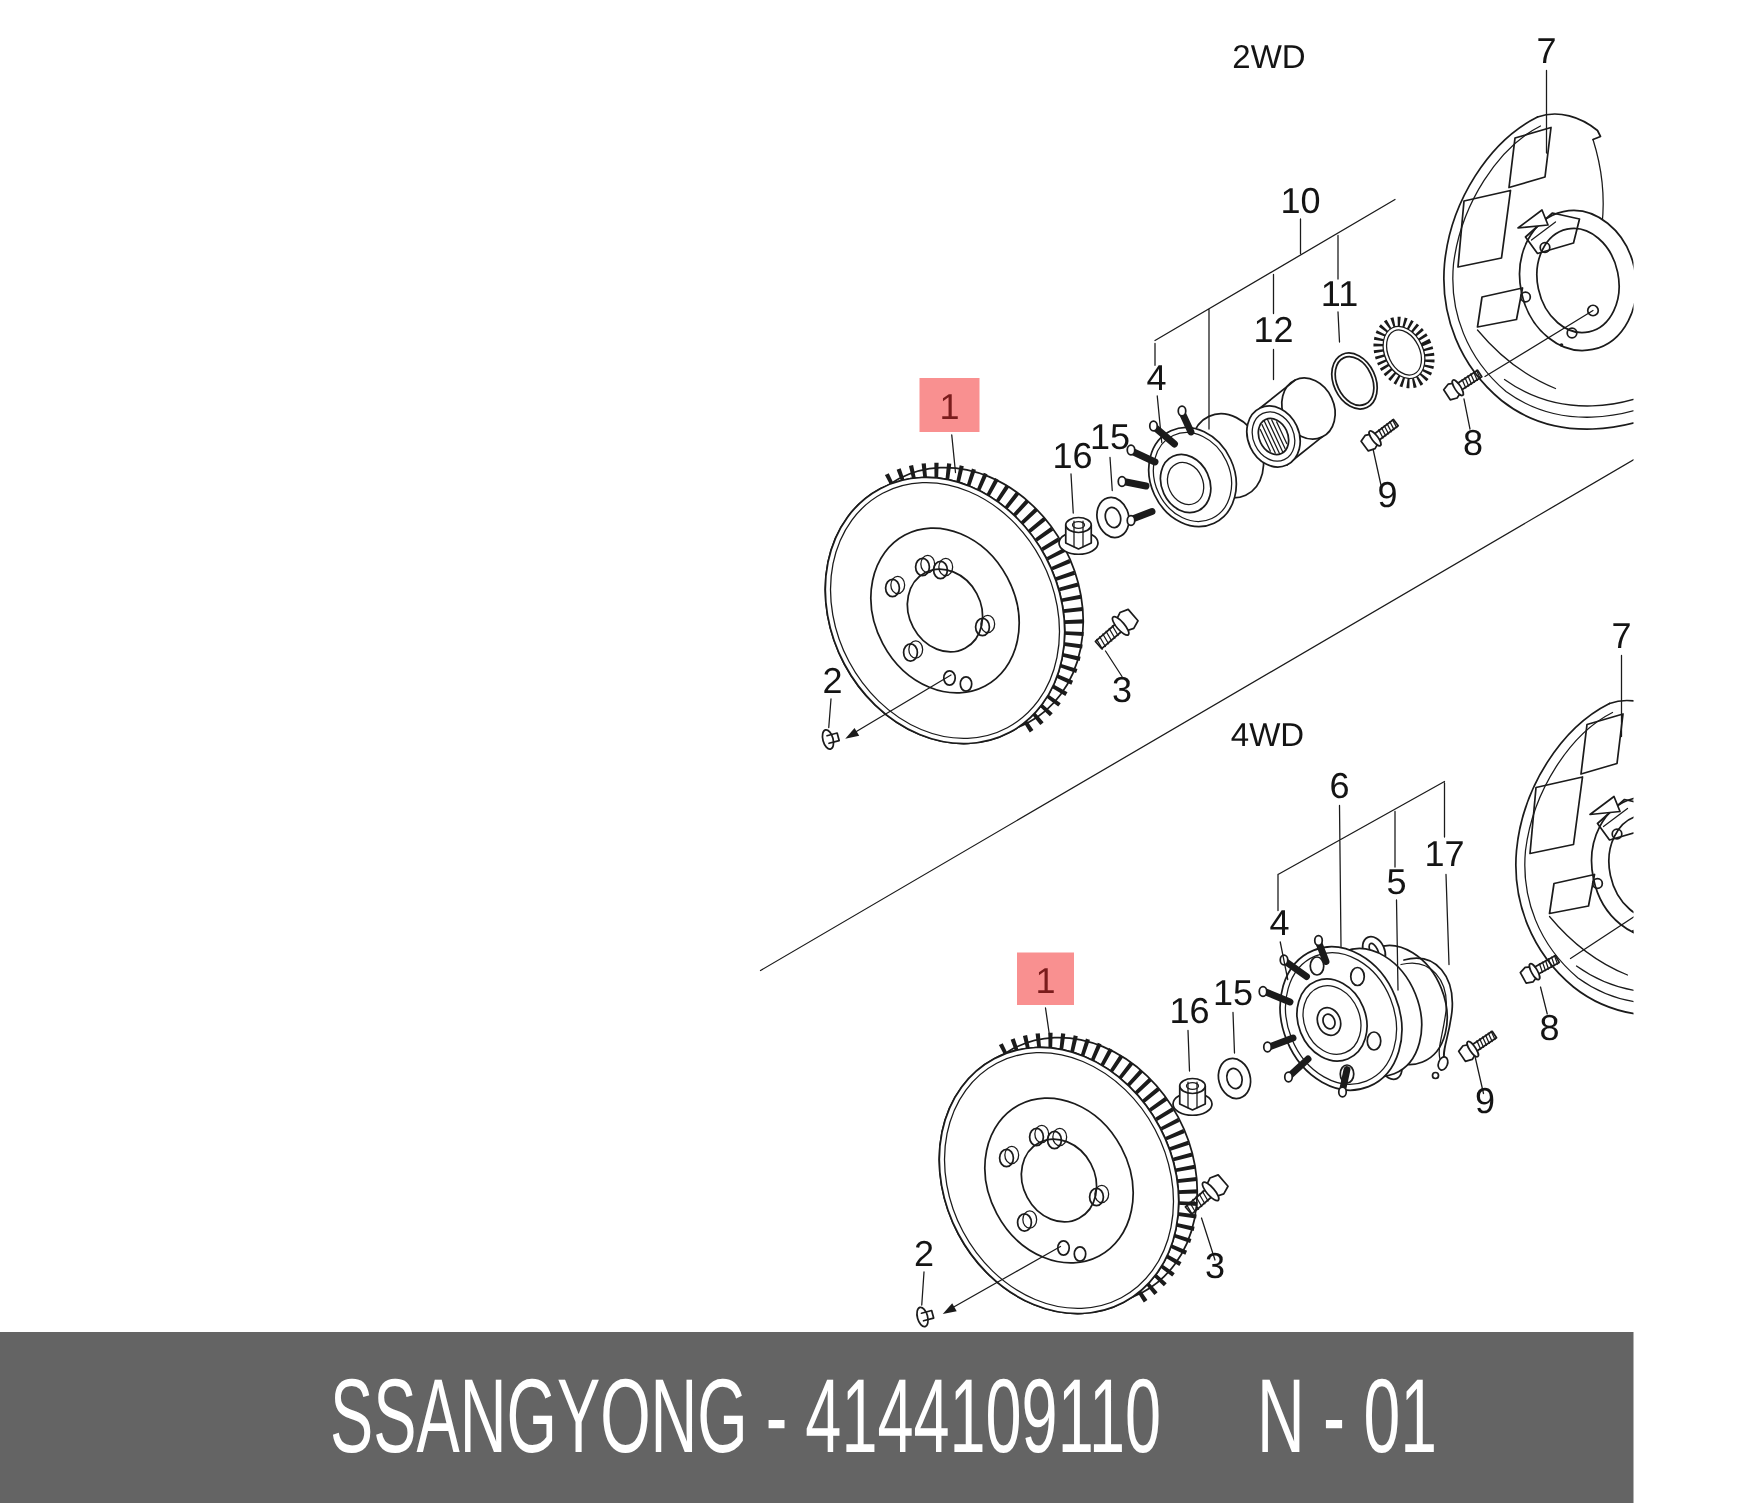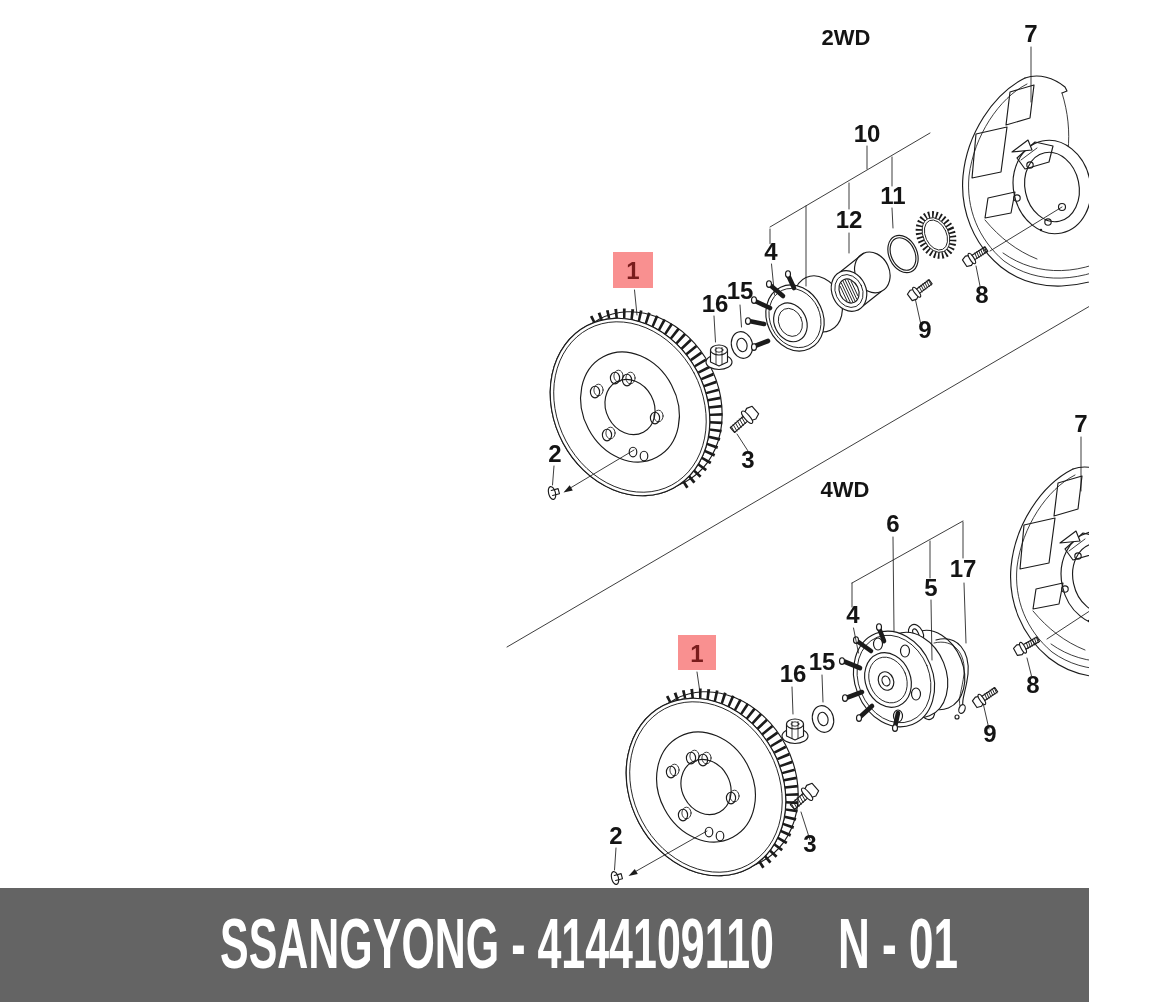--- a/index.html
+++ b/index.html
@@ -2,21 +2,20 @@
 <html style="--background: #ffffff; --line: #1b1b1b; --highlight-fill: #f99090; --highlight-text: #7a1c1c; --footer-bg: #646464; --footer-text: #ffffff;"><head>
 <meta charset="utf-8">
 <style>
   html,body { margin:0; padding:0; background:#ffffff; }
   .stage {
     position:relative;
     width:1089px; height:1002px;
     background:var(--background,#fff);
     font-family:"Liberation Sans", sans-serif;
     overflow:hidden;
-    font-weight:bold;
   }
   svg { display:block; }
   
   .ln   { stroke:var(--line,#1b1b1b); fill:none; stroke-width:1.15; stroke-linecap:round; stroke-linejoin:round; }
   .fw   { fill:#ffffff; }
   .thin { stroke-width:0.85; }
   .hatch{ stroke-dasharray:2.6 5.2; stroke-width:13; stroke-linecap:butt; }
   .teeth{ stroke-dasharray:1.7 2.2; stroke-width:6.5; stroke-linecap:butt; }
   .stud { stroke-width:4.6; }
   .arrow{ fill:var(--line,#1b1b1b); stroke:none; }

